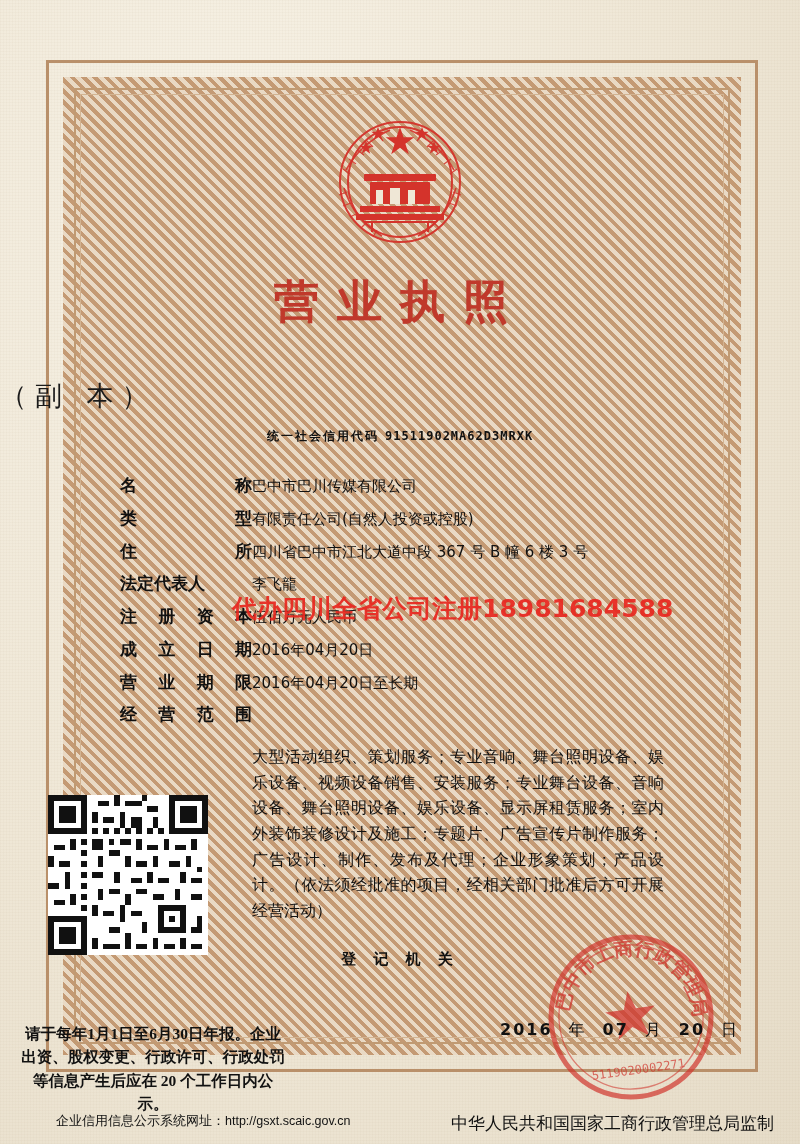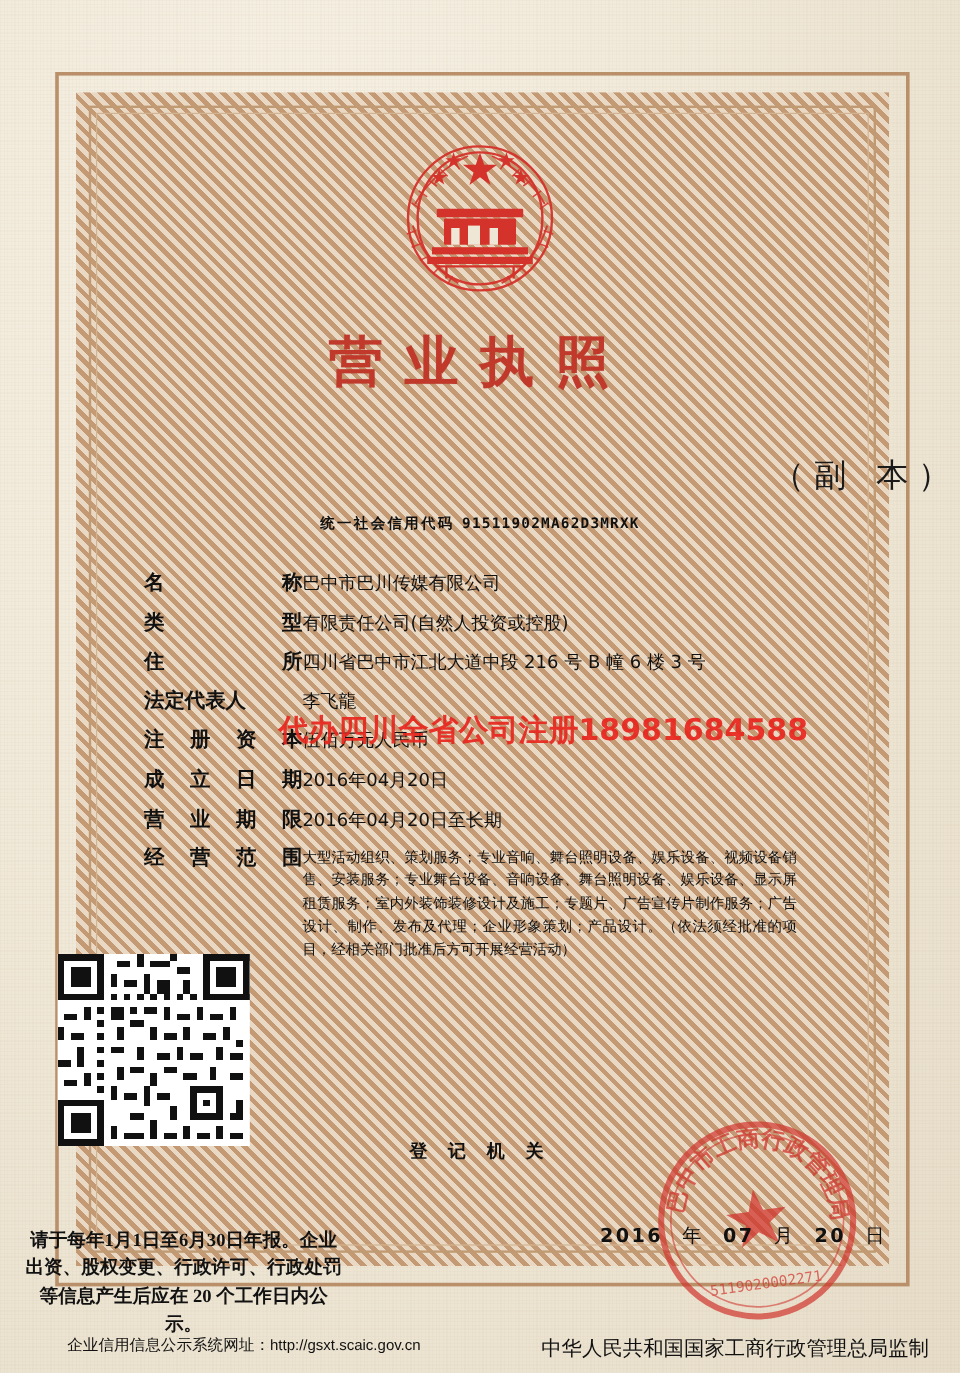--- a/index.html
+++ b/index.html
@@ -57,22 +57,22 @@
     position:absolute;left:0;right:0;top:272px;
     text-align:center;
     font-family:"DejaVu Sans", sans-serif;
     font-weight:bold;
     font-size:45px;
     letter-spacing:18px;
     color:#c0392b;
     text-shadow:0 0 1px rgba(150,40,30,.4);
   }
   .subtitle{
-    position:absolute;left:0;right:0;top:378px;
-    text-align:right;
+    position:absolute;left:0;right:14px;top:378px;
+    text-align:left;
     font-size:27px;
     letter-spacing:8px;
     color:#1a1a1a;
     font-family:"DejaVu Sans", sans-serif;
   }
   .credit-code{
     position:absolute;left:0;right:0;top:428px;
     text-align:center;
     font-size:12px;
     letter-spacing:2px;
@@ -99,21 +99,21 @@
   }
   .row .label span{display:inline-block;}
   .row .label.tight{letter-spacing:0;}
   .row .value{
     font-family:"DejaVu Sans", sans-serif;
     font-size:15px;
     color:#111;
     line-height:1.45;
     padding-top:2px;
   }
-  .row .value.small{font-size:12px;line-height:1.6;width:412px;text-align:justify;}
+  .row .value.small{font-size:16px;line-height:1.6;width:412px;text-align:justify;margin-top:39px;}
   .row.scope{margin-top:4px;}
 
   
   .watermark{
     position:absolute;left:232px;top:592px;
     font-family:"DejaVu Sans", sans-serif;
     font-weight:bold;
     font-size:25px;
     color:#e8271f;
     letter-spacing:0px;
@@ -274,21 +274,21 @@
           <span>类</span>
           <span>型</span>
         </div>
       <div class="value">有限责任公司(自然人投资或控股)</div>
     </div>
     <div class="row">
       <div class="label">
           <span>住</span>
           <span>所</span>
         </div>
-      <div class="value">四川省巴中市江北大道中段 216 号 B 幢 6 楼 3 号</div>
+      <div class="value">四川省巴中市江北大道中段 367 号 B 幢 6 楼 3 号</div>
     </div>
     <div class="row">
       <div class="label tight">
           <span>法定代表人</span>
         </div>
       <div class="value">李飞龍</div>
     </div>
     <div class="row">
       <div class="label">
           <span>注</span>

